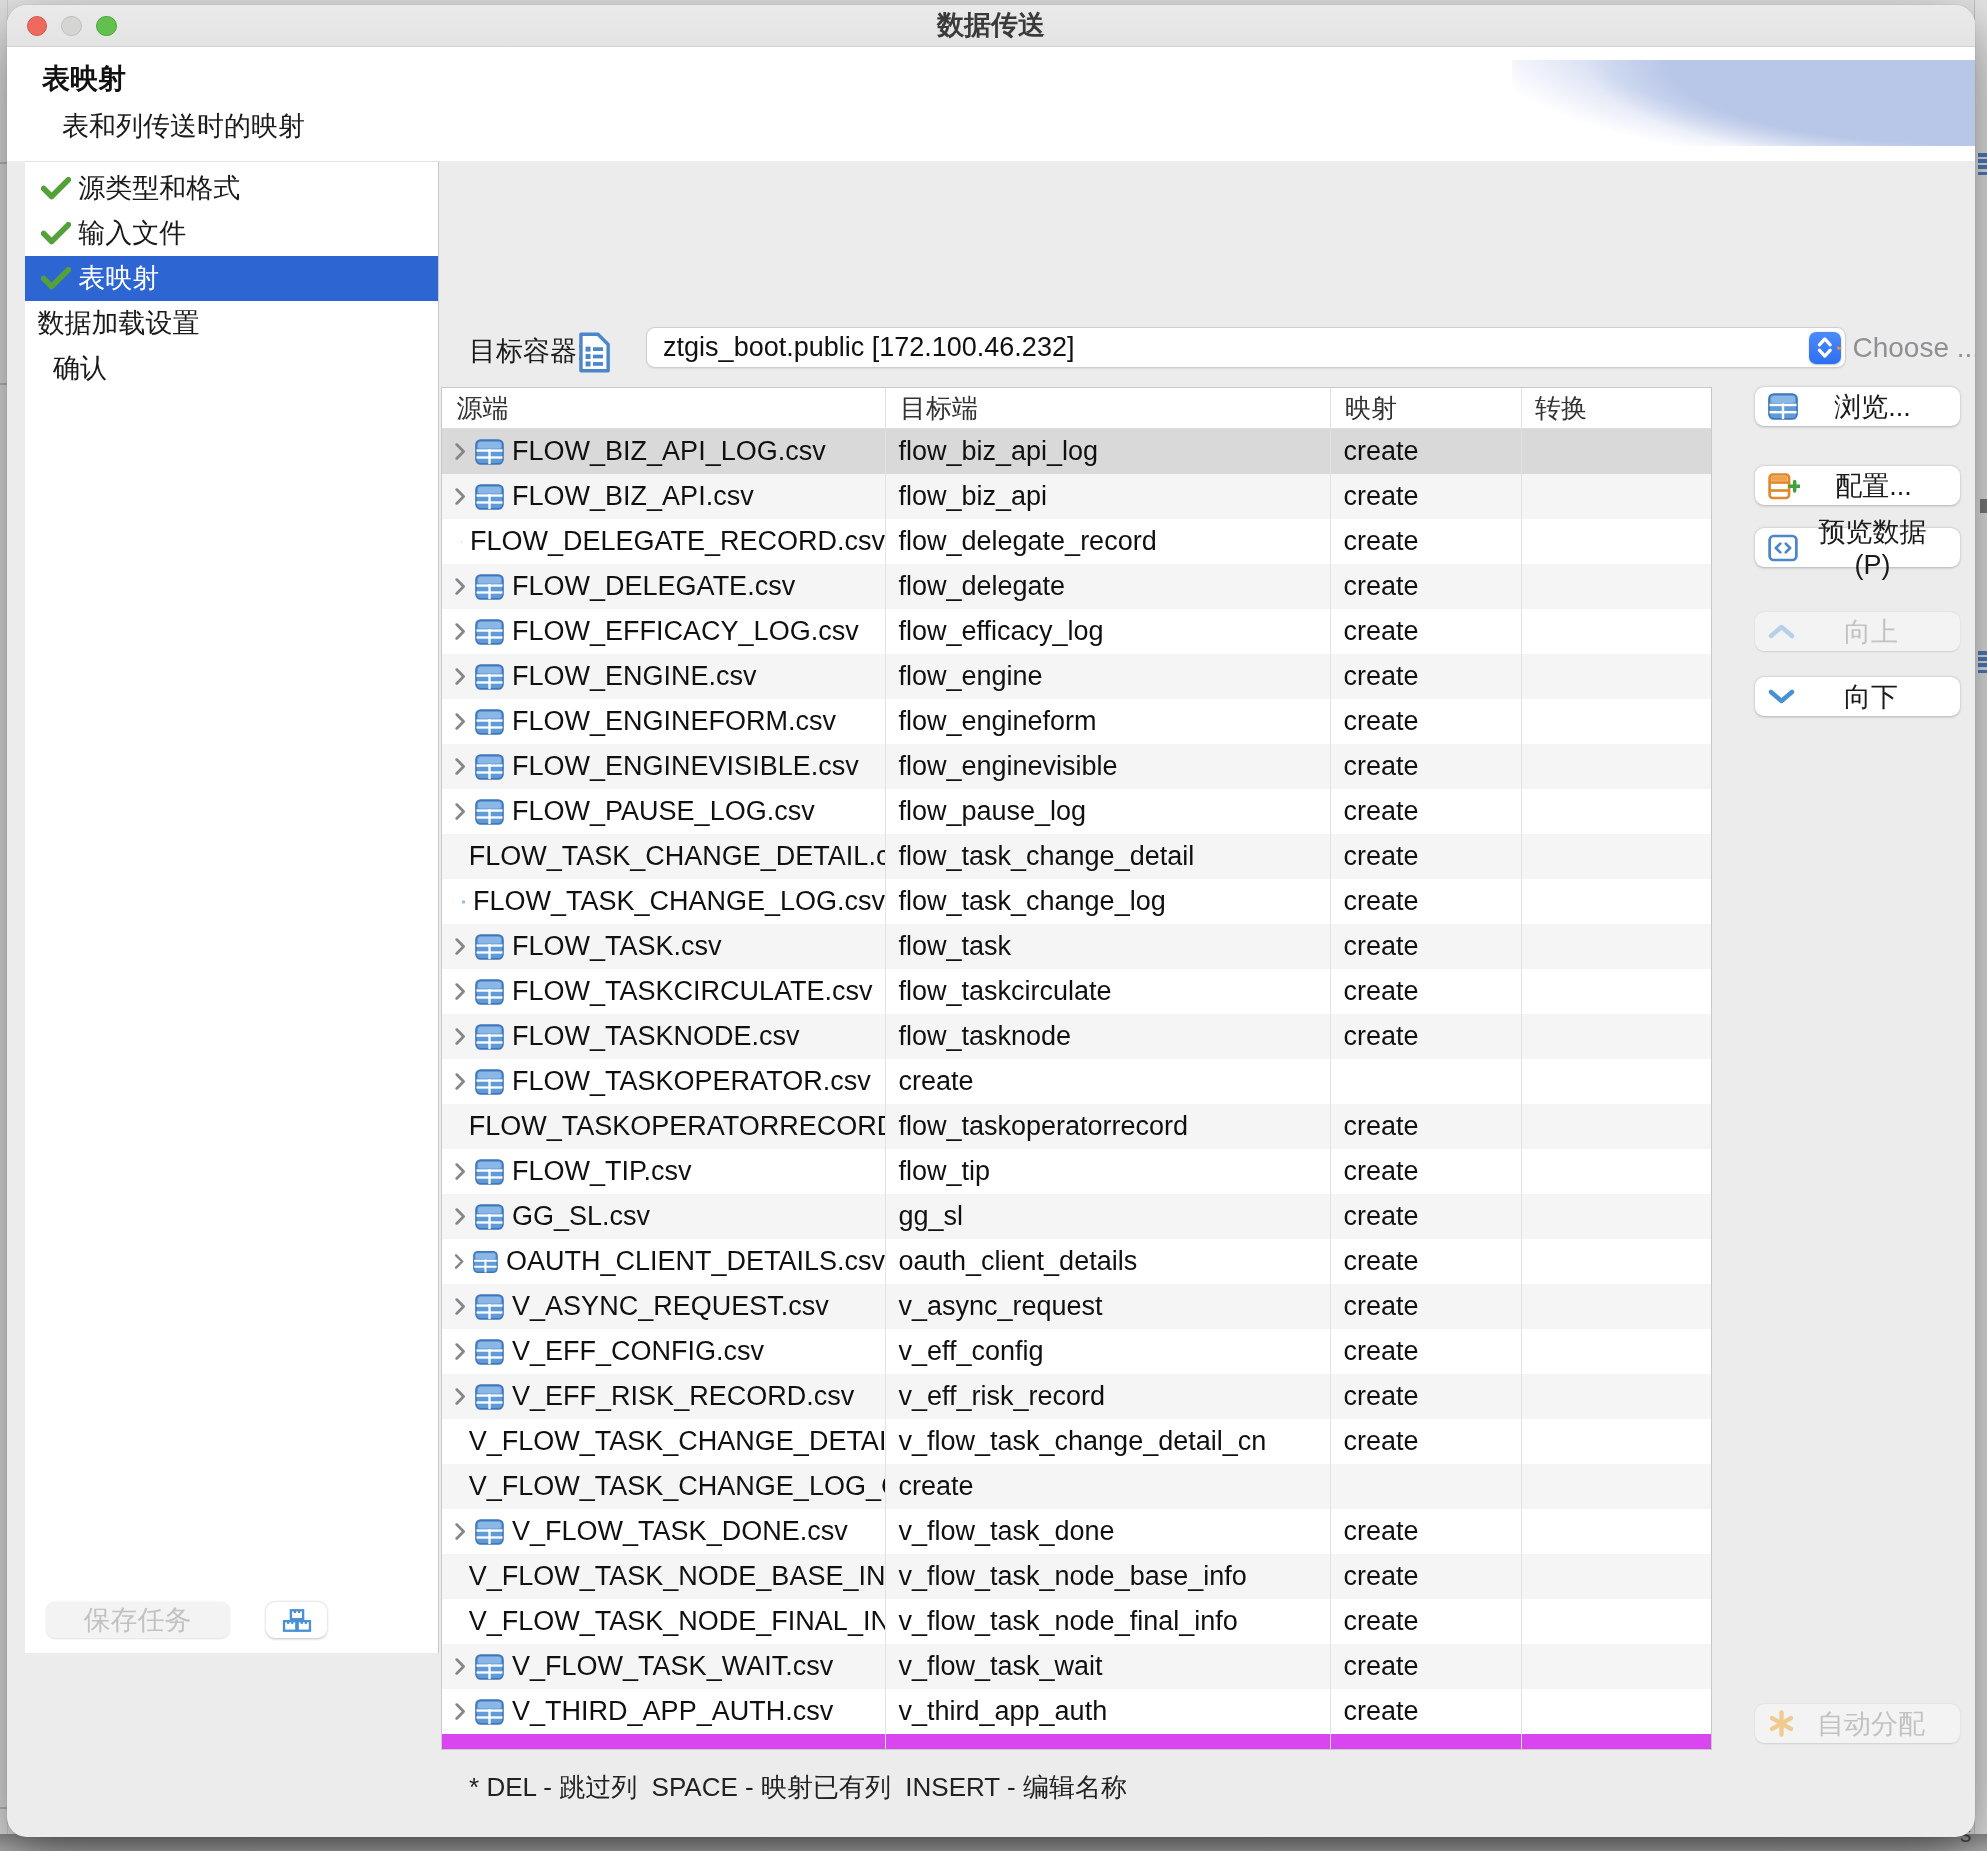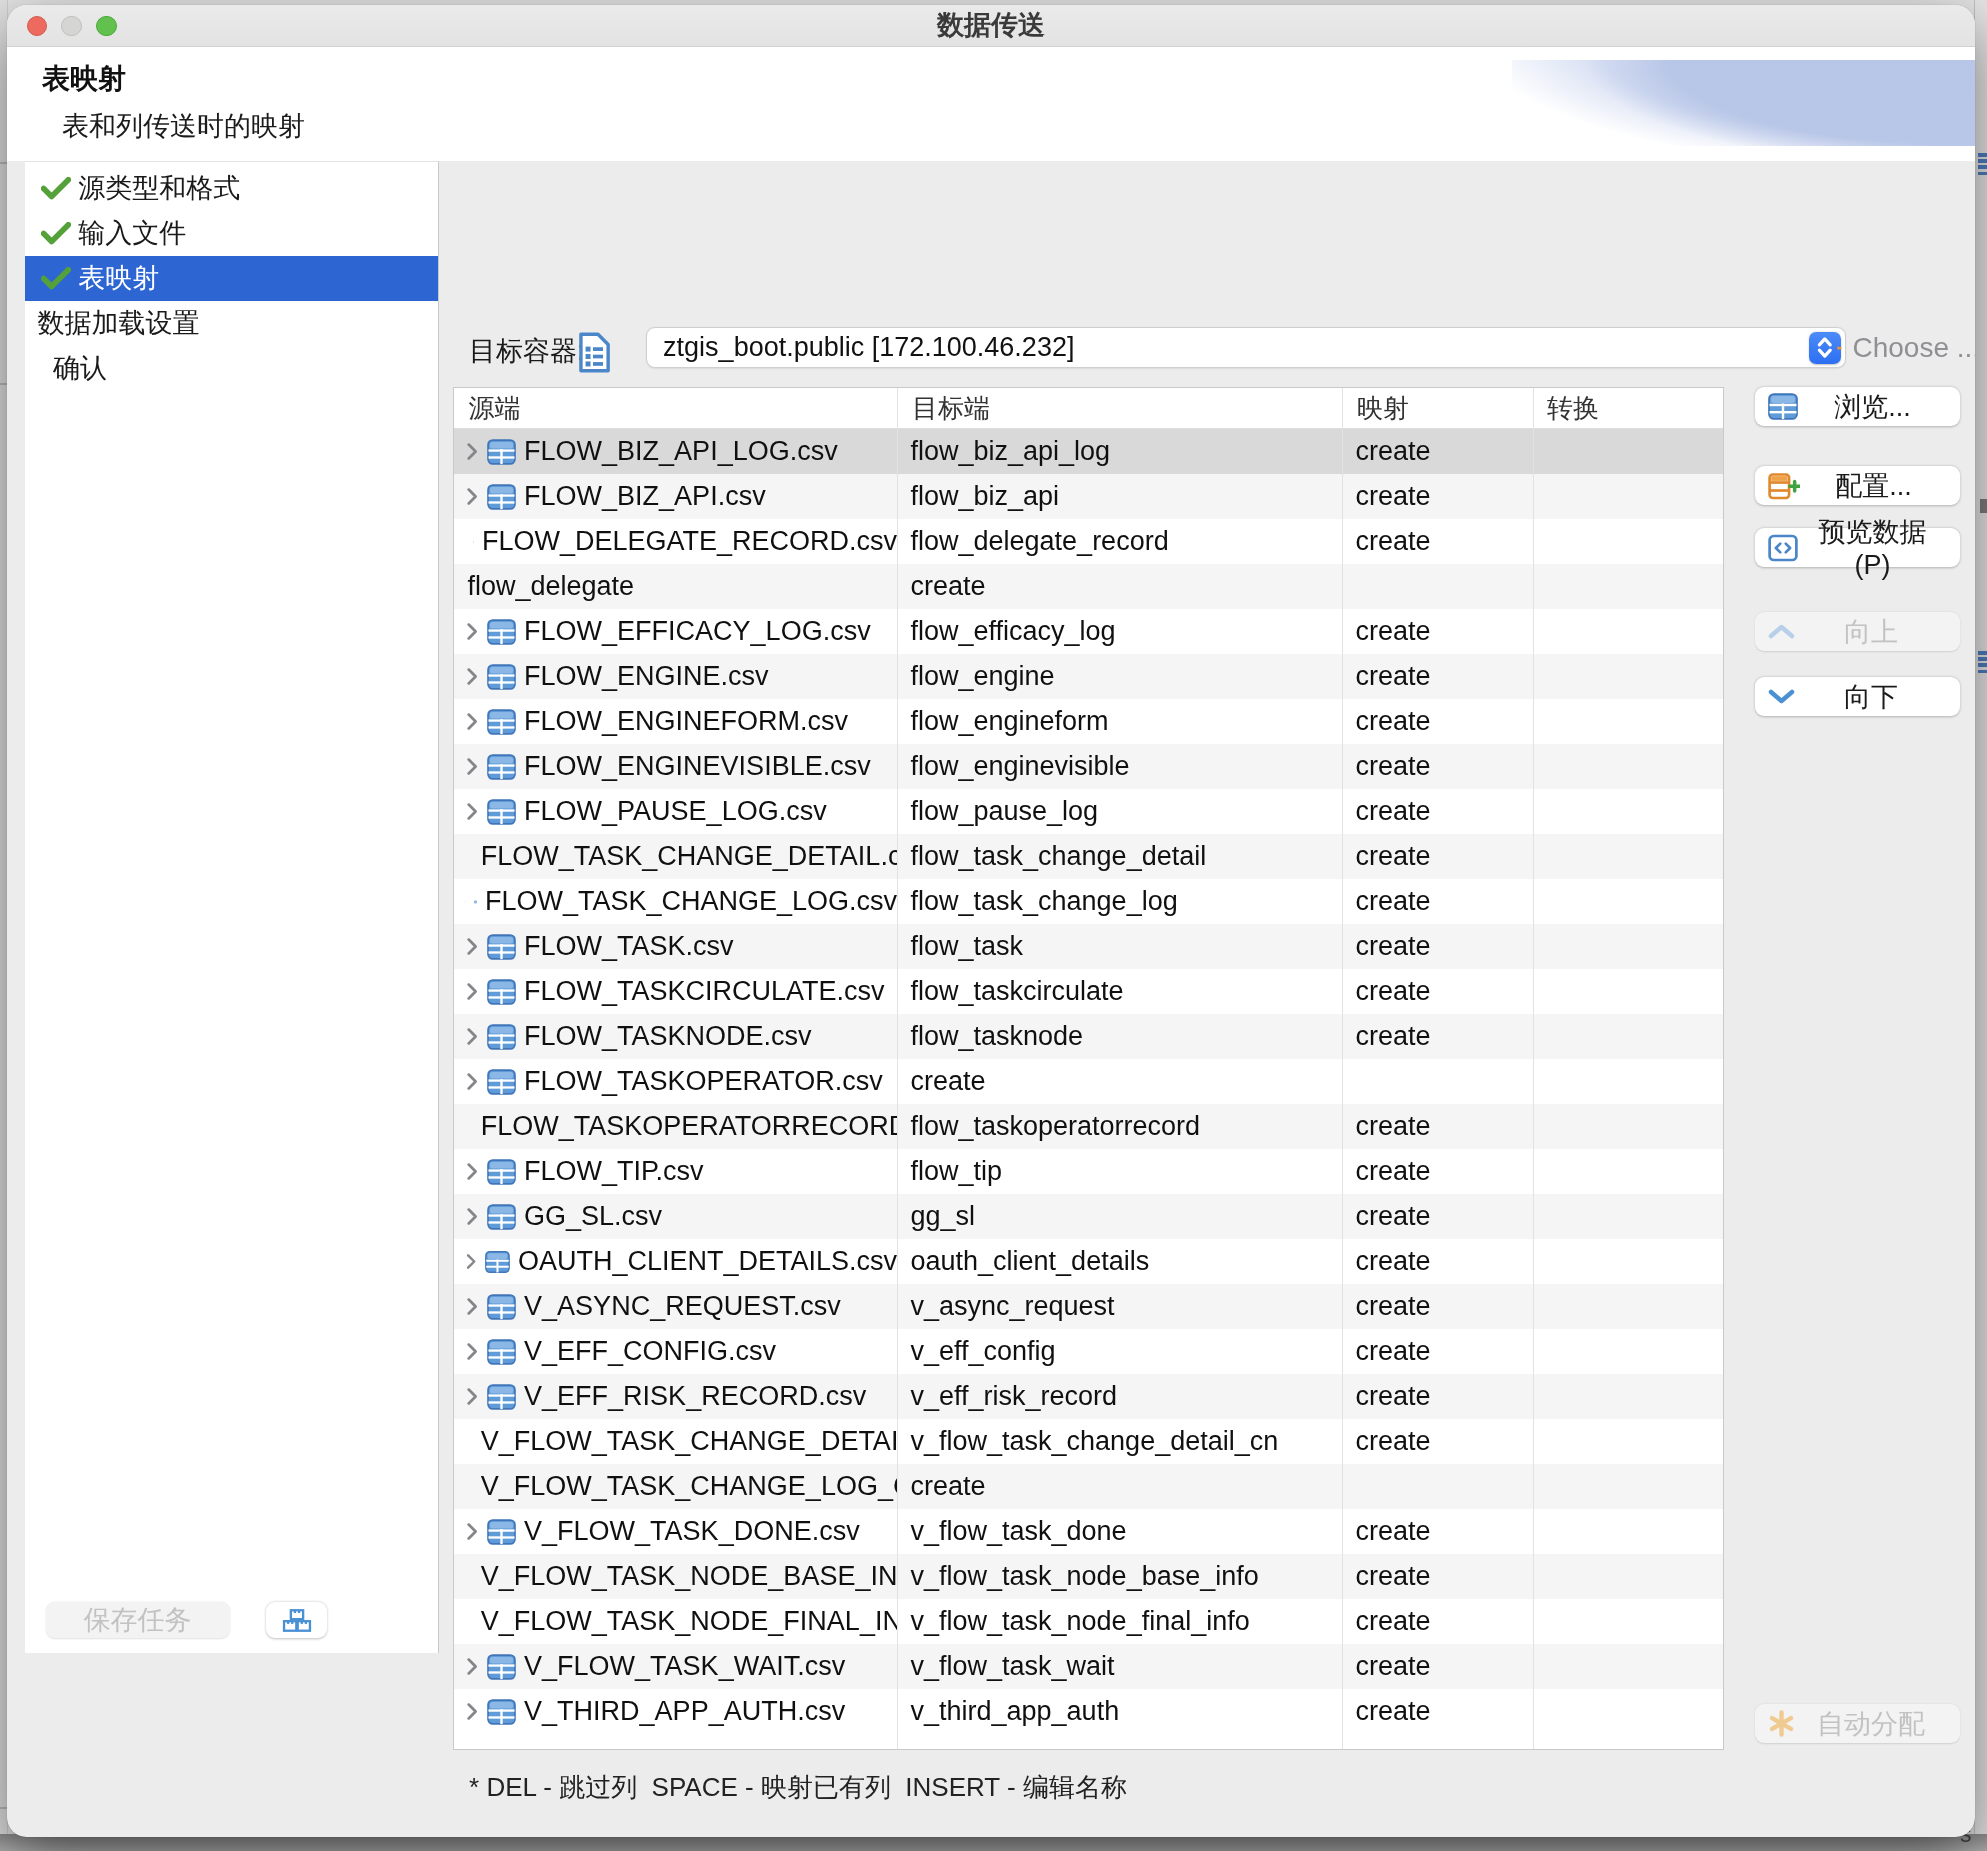--- a/index.html
+++ b/index.html
@@ -69,21 +69,21 @@
   .combo{position:absolute;left:614px;top:166px;width:1200px;height:41px;background:#ffffff;
     border:0.9px solid #cfcfcf;border-radius:9px;box-sizing:border-box;box-shadow:0 0.9px 1.8px rgba(0,0,0,.08);margin-left:25px;}
   .combo-text{position:absolute;left:16px;top:0;height:39px;line-height:39px;font-size:27px;color:#111;white-space:nowrap;}
   .stepper{position:absolute;right:4.5px;top:3.6px;width:32px;height:32px;border-radius:7.1px;
     background:linear-gradient(#4b8bf8,#2e6ff2);display:flex;align-items:center;justify-content:center;
     box-shadow:0 0.9px 1.8px rgba(0,0,0,.25);}
   .choose{position:absolute;left:1830px;top:166px;width:143px;height:41px;display:flex;align-items:center;gap:10.7px;overflow:hidden;}
   .choose-label{font-size:28px;color:#8f8f94;white-space:nowrap;}
 
   
-  .table{position:absolute;left:446px;top:226px;width:1271px;height:1363px;background:#ffffff;
+  .table{position:absolute;left:434px;top:226px;width:1271px;height:1363px;background:#d946ef;
     border:0.9px solid #c9c9c9;box-sizing:border-box;overflow:hidden;}
   .thead{position:absolute;left:0;top:0;width:100%;height:41px;background:#ffffff;border-bottom:0.9px solid #ddd;box-sizing:border-box;}
   .th{position:absolute;top:0;height:41px;line-height:41px;font-size:26px;color:#333;}
   .vline{position:absolute;top:0;bottom:0;width:0.9px;background:#e2e2e4;z-index:5;}
   .rows{position:absolute;left:0;top:41px;width:100%;}
   .trow{height:45px;display:grid;grid-template-columns:443px 445px 192px 190px;background:#ffffff;}
   .trow:nth-child(even){background:#f5f5f6;}
   .trow.selected{background:#d9d9d9;}
   .cell{overflow:hidden;white-space:nowrap;display:flex;align-items:center;box-sizing:border-box;font-size:27px;color:#101010;}
   .c-src{padding-left:10.7px;gap:8px;}
@@ -292,20 +292,35 @@
                 </g>
       </svg>
       <span class="src-name">FLOW_DELEGATE_RECORD.csv</span>
     </div>
     <div class="cell c-tgt">flow_delegate_record</div>
     <div class="cell c-map">create</div>
     <div class="cell c-tr"></div>
   </div>
 
   <div class="trow">
+    <div class="cell c-src">
+      <svg width="14.3" height="23" viewBox="0 0 12 20">
+        <polyline points="3,4 9,10 3,16" fill="none" stroke="#85858a" stroke-width="2.4" stroke-linecap="round" stroke-linejoin="round"></polyline>
+      </svg>
+      <svg width="29" height="26" viewBox="0 0 20 18">
+        <rect x="0.7" y="0.7" width="18.6" height="16.6" rx="3.2" fill="#5e9bd8" stroke="#4076b8" stroke-width="1.2"></rect>
+        <rect x="2" y="2" width="16" height="4.6" rx="1.6" fill="#8ab7e6"></rect>
+        <g stroke="#ffffff" stroke-width="1.6">
+                  <line x1="1" y1="8" x2="19" y2="8"></line>
+                  <line x1="1" y1="12.8" x2="19" y2="12.8"></line>
+                  <line x1="10" y1="7" x2="10" y2="17.4"></line>
+                </g>
+      </svg>
+      <span class="src-name">FLOW_DELEGATE.csv</span>
+    </div>
     <div class="cell c-tgt">flow_delegate</div>
     <div class="cell c-map">create</div>
     <div class="cell c-tr"></div>
   </div>
 
   <div class="trow">
     <div class="cell c-src">
       <svg width="14.3" height="23" viewBox="0 0 12 20">
         <polyline points="3,4 9,10 3,16" fill="none" stroke="#85858a" stroke-width="2.4" stroke-linecap="round" stroke-linejoin="round"></polyline>
       </svg>

